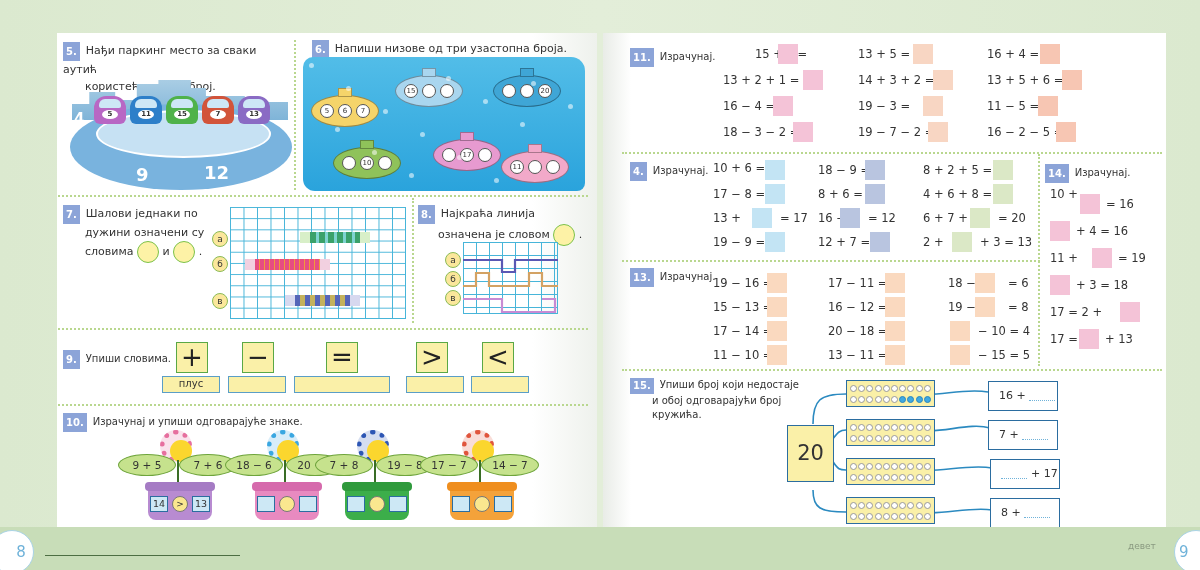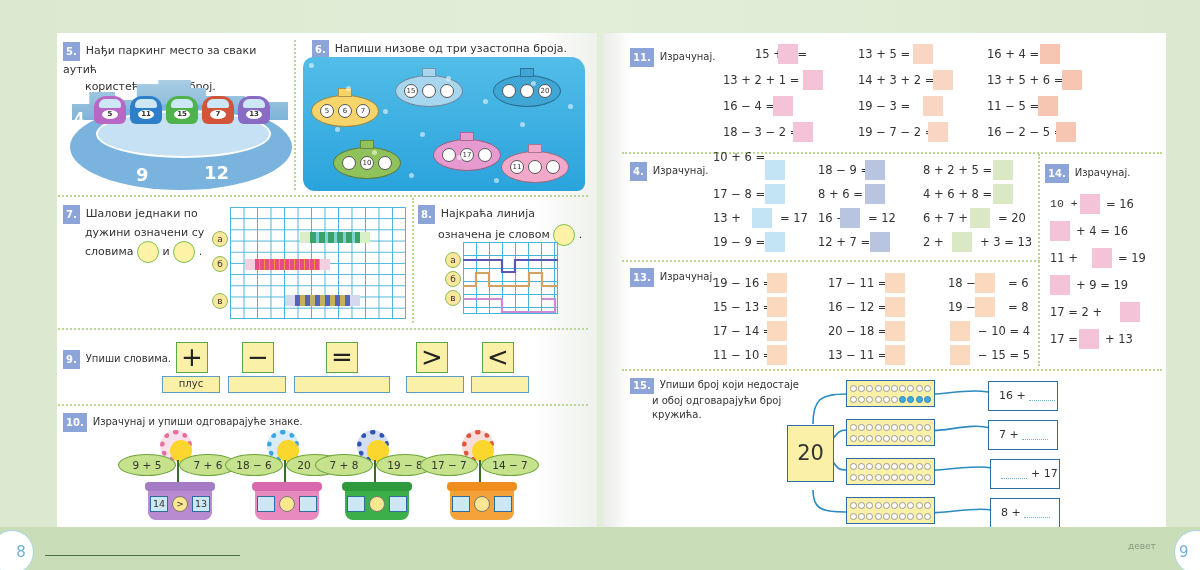--- a/index.html
+++ b/index.html
@@ -289,21 +289,21 @@
     <div class="sq salmon" style="left: 1038px; top: 96px;"></div>
     <div class="eq" style="left: 987px; top: 125px;">16 − 2 − 5 =</div>
     <div class="sq salmon" style="left: 1056px; top: 122px;"></div>
   </div>
 <div class="dot-h" style="left:622px;top:152px;width:540px"></div>
 
 <div class="task" style="left:630px;top:162px;font-size:10px">
   <span class="num">4.</span><span>Израчунај.</span>
 </div>
 <div id="t12">
-    <div class="eq" style="left: 713px; top: 150px;">10 + 6 =</div>
+    <div class="eq" style="left: 713px; top: 161px;">10 + 6 =</div>
     <div class="sq sky" style="left: 765px; top: 160px;"></div>
     <div class="eq" style="left: 713px; top: 187px;">17 − 8 =</div>
     <div class="sq sky" style="left: 765px; top: 184px;"></div>
     <div class="eq" style="left: 713px; top: 211px;">13 +</div>
     <div class="sq sky" style="left: 752px; top: 208px;"></div>
     <div class="eq" style="left: 780px; top: 211px;">= 17</div>
     <div class="eq" style="left: 713px; top: 235px;">19 − 9 =</div>
     <div class="sq sky" style="left: 765px; top: 232px;"></div>
     <div class="eq" style="left: 818px; top: 163px;">18 − 9 =</div>
     <div class="sq lav" style="left: 865px; top: 160px;"></div>
@@ -325,30 +325,30 @@
     <div class="sq sage" style="left: 952px; top: 232px;"></div>
     <div class="eq" style="left: 980px; top: 235px;">+ 3 = 13</div>
   </div>
 <div class="dot-h" style="left:622px;top:260px;width:418px"></div>
 <div class="dot-v" style="left:1038px;top:154px;height:212px"></div>
 
 <div class="task" style="left:1045px;top:164px;font-size:10px">
   <span class="num">14.</span><span>Израчунај.</span>
 </div>
 <div id="t14">
-    <div class="eq" style="left: 1050px; top: 197px; font-family: Liberation Mono, monospace;">10 +</div>
+    <div class="eq" style="left: 1050px; top: 187px;">10 +</div>
     <div class="sq pink" style="left: 1080px; top: 194px;"></div>
     <div class="eq" style="left: 1106px; top: 197px;">= 16</div>
     <div class="sq pink" style="left: 1050px; top: 221px;"></div>
     <div class="eq" style="left: 1076px; top: 224px;">+   4   = 16</div>
     <div class="eq" style="left: 1050px; top: 251px;">11   +</div>
     <div class="sq pink" style="left: 1092px; top: 248px;"></div>
     <div class="eq" style="left: 1118px; top: 251px;">= 19</div>
     <div class="sq pink" style="left: 1050px; top: 275px;"></div>
-    <div class="eq" style="left: 1076px; top: 278px;">+   9   = 19</div>
+    <div class="eq" style="left: 1076px; top: 278px;">+   3   = 18</div>
     <div class="eq" style="left: 1050px; top: 305px;">17 =   2   +</div>
     <div class="sq pink" style="left: 1120px; top: 302px;"></div>
     <div class="eq" style="left: 1050px; top: 332px;">17 =</div>
     <div class="sq pink" style="left: 1079px; top: 329px;"></div>
     <div class="eq" style="left: 1105px; top: 332px;">+   13</div>
   </div>
 
 <div class="task" style="left:630px;top:268px;font-size:10px">
   <span class="num">13.</span><span>Израчунај.</span>
 </div>

